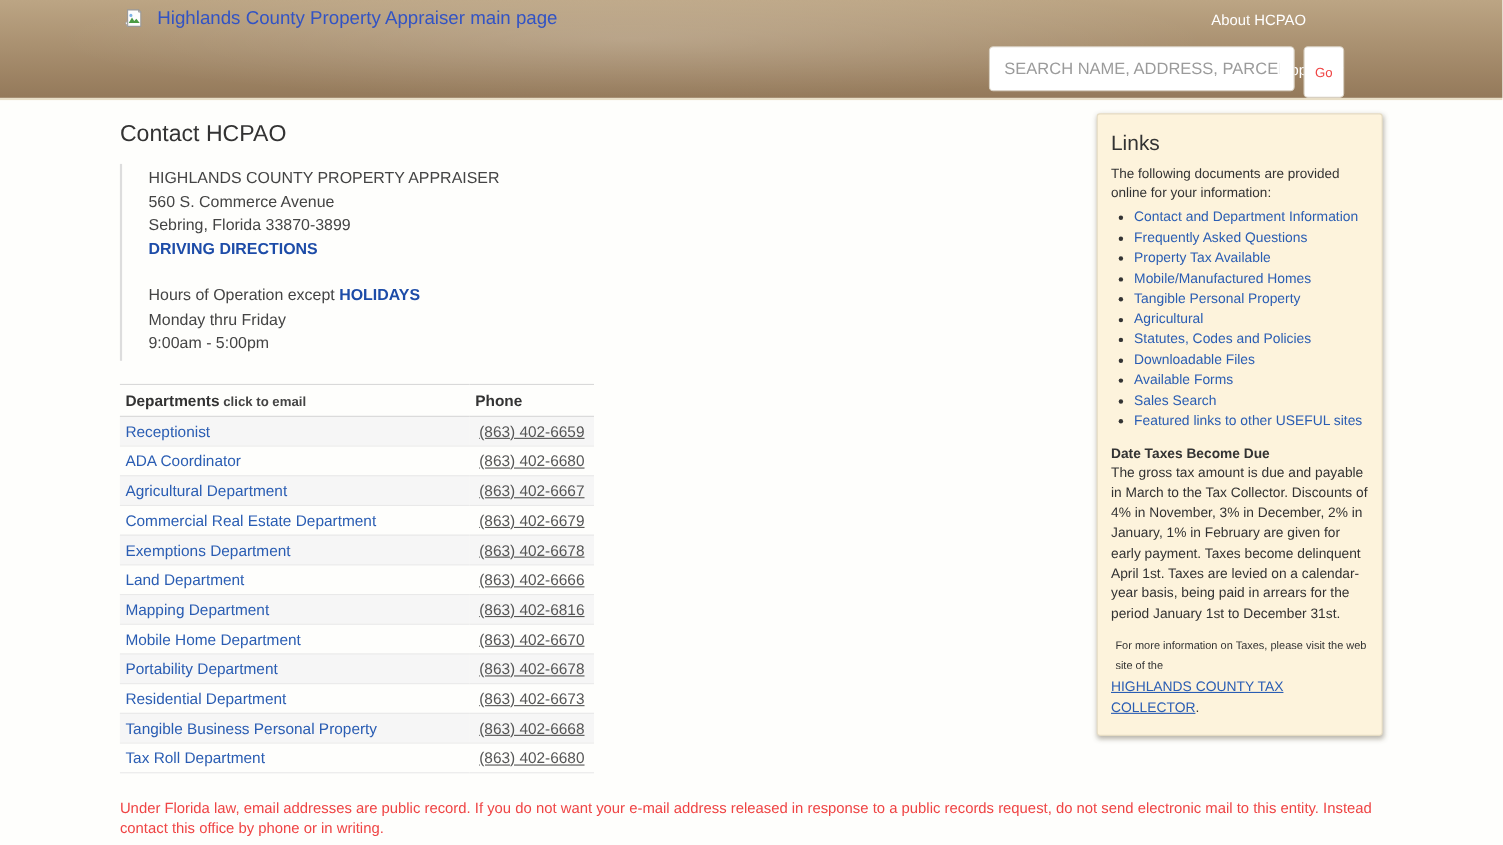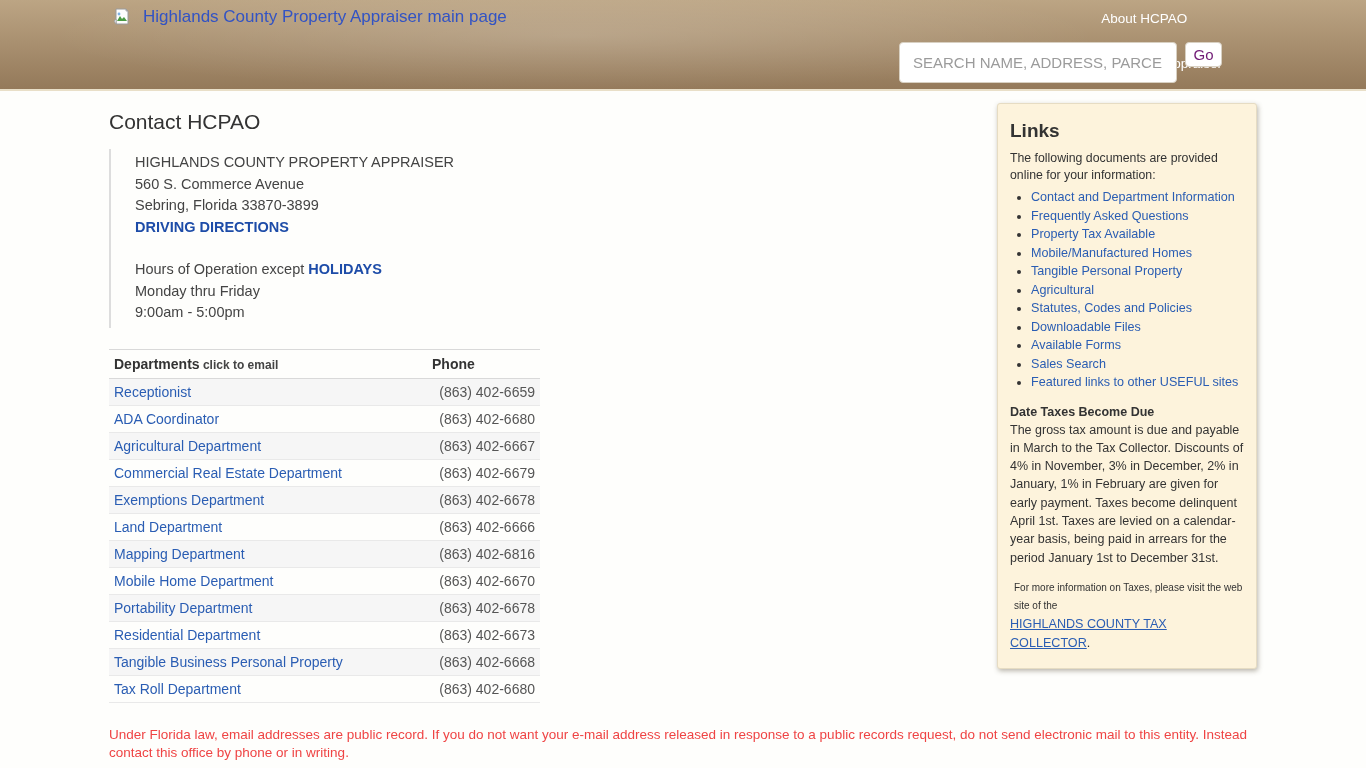--- a/index.html
+++ b/index.html
@@ -42,23 +42,23 @@
   }
   .search-row input {
     width: 278px; height: 41px;
     border: 1px solid #d8d0c2; border-radius: 4px;
     padding: 0 13px; font-size: 15px;
     font-family: "Liberation Sans", sans-serif;
     color: #555; outline: none;
   }
   .search-row input::placeholder { color: var(--placeholder); text-transform: uppercase; }
   .search-row button {
-    width: 37px; height: 25px;
+    width: 37px; height: 47px;
     background: #fff; border: 1px solid #d8d0c2; border-radius: 4px;
-    font-size: 15px; color: #701a75; cursor: pointer;
+    font-size: 12px; color: #ef4444; cursor: pointer;
     font-family: "Liberation Sans", sans-serif;
   }
 
   
   .container { padding: 0 109px; position: relative; }
   .content { display: flex; align-items: flex-start; }
   .main-col { width: 760px; }
 
   
   .page-title {
@@ -87,39 +87,39 @@
     padding: 6px 5px; border-top: 1px solid var(--table-border);
     border-bottom: 1px solid var(--table-border);
     font-weight: bold;
   }
   .dept-table th .th-note { font-weight: 600; font-size: 12px; color: #444; }
   .dept-table td {
     padding: 5px 5px; border-bottom: 1px solid #e9e9e9; color: #555;
   }
   .dept-table col.c-dept { width: 318px; }
   .dept-table col.c-phone { width: 113px; }
-  .dept-table td.phone { text-align: right; white-space: nowrap; }
+  .dept-table td.phone { text-align: center; white-space: nowrap; text-decoration: underline; }
   .dept-table tbody tr:nth-child(odd) { background: var(--row-stripe); }
 
   .footer-note {
     margin: 23px 0 0 0; font-size: 13.5px; line-height: 18.5px; color: #ef4444;
     max-width: 1140px;
   }
 
   
   .sidebar {
     width: 260px; margin-left: auto; margin-top: 12px;
     background: var(--sidebar-bg);
     border: 1px solid #e6dcc3; border-radius: 3px;
     box-shadow: 1px 2px 5px rgba(100,90,70,0.45);
     padding: 6px 12px 16px 12px;
     font-size: 12.5px; color: #333;
   }
   .sidebar h2 {
-    font-size: 19px; font-weight: 700; color: #333; margin: 10px 0 8px 0;
+    font-size: 19px; font-weight: 400; color: #333; margin: 10px 0 8px 0;
   }
   .sidebar .intro { margin: 0; line-height: 16.5px; font-size: 12.3px; }
   .sidebar ul {
     margin: 7px 0 13px 0; padding-left: 21px; list-style: disc;
   }
   .sidebar ul li { margin: 3px 0; line-height: 15.5px; }
   .sidebar ul li a { font-size: 12.6px; }
   .sidebar .taxes-heading { font-weight: bold; font-size: 12.5px; margin: 14px 0 0 0; }
   .sidebar .taxes-body { margin: 2px 0 0 0; line-height: 18.3px; font-size: 12.5px; }
   .sidebar .more-info { margin: 12px 0 0 4px; line-height: 18.3px; font-size: 10px; }

